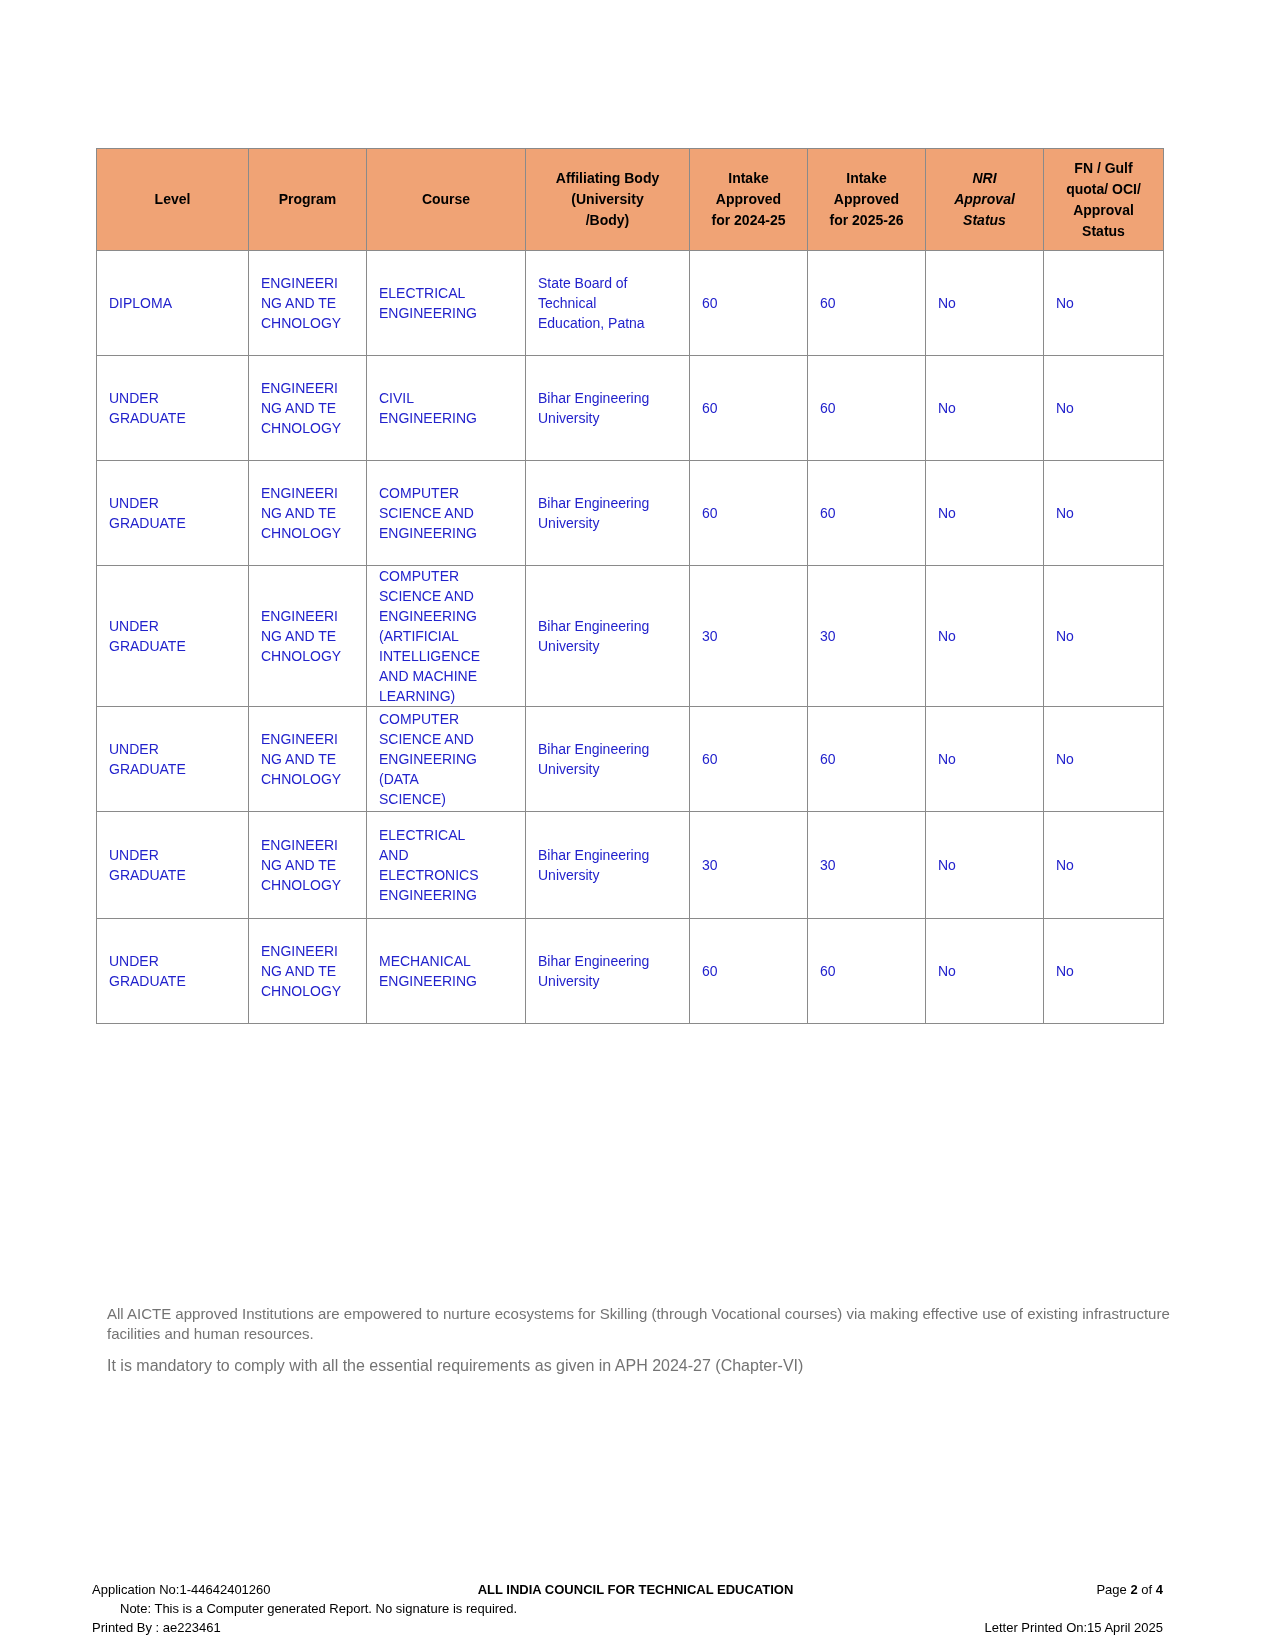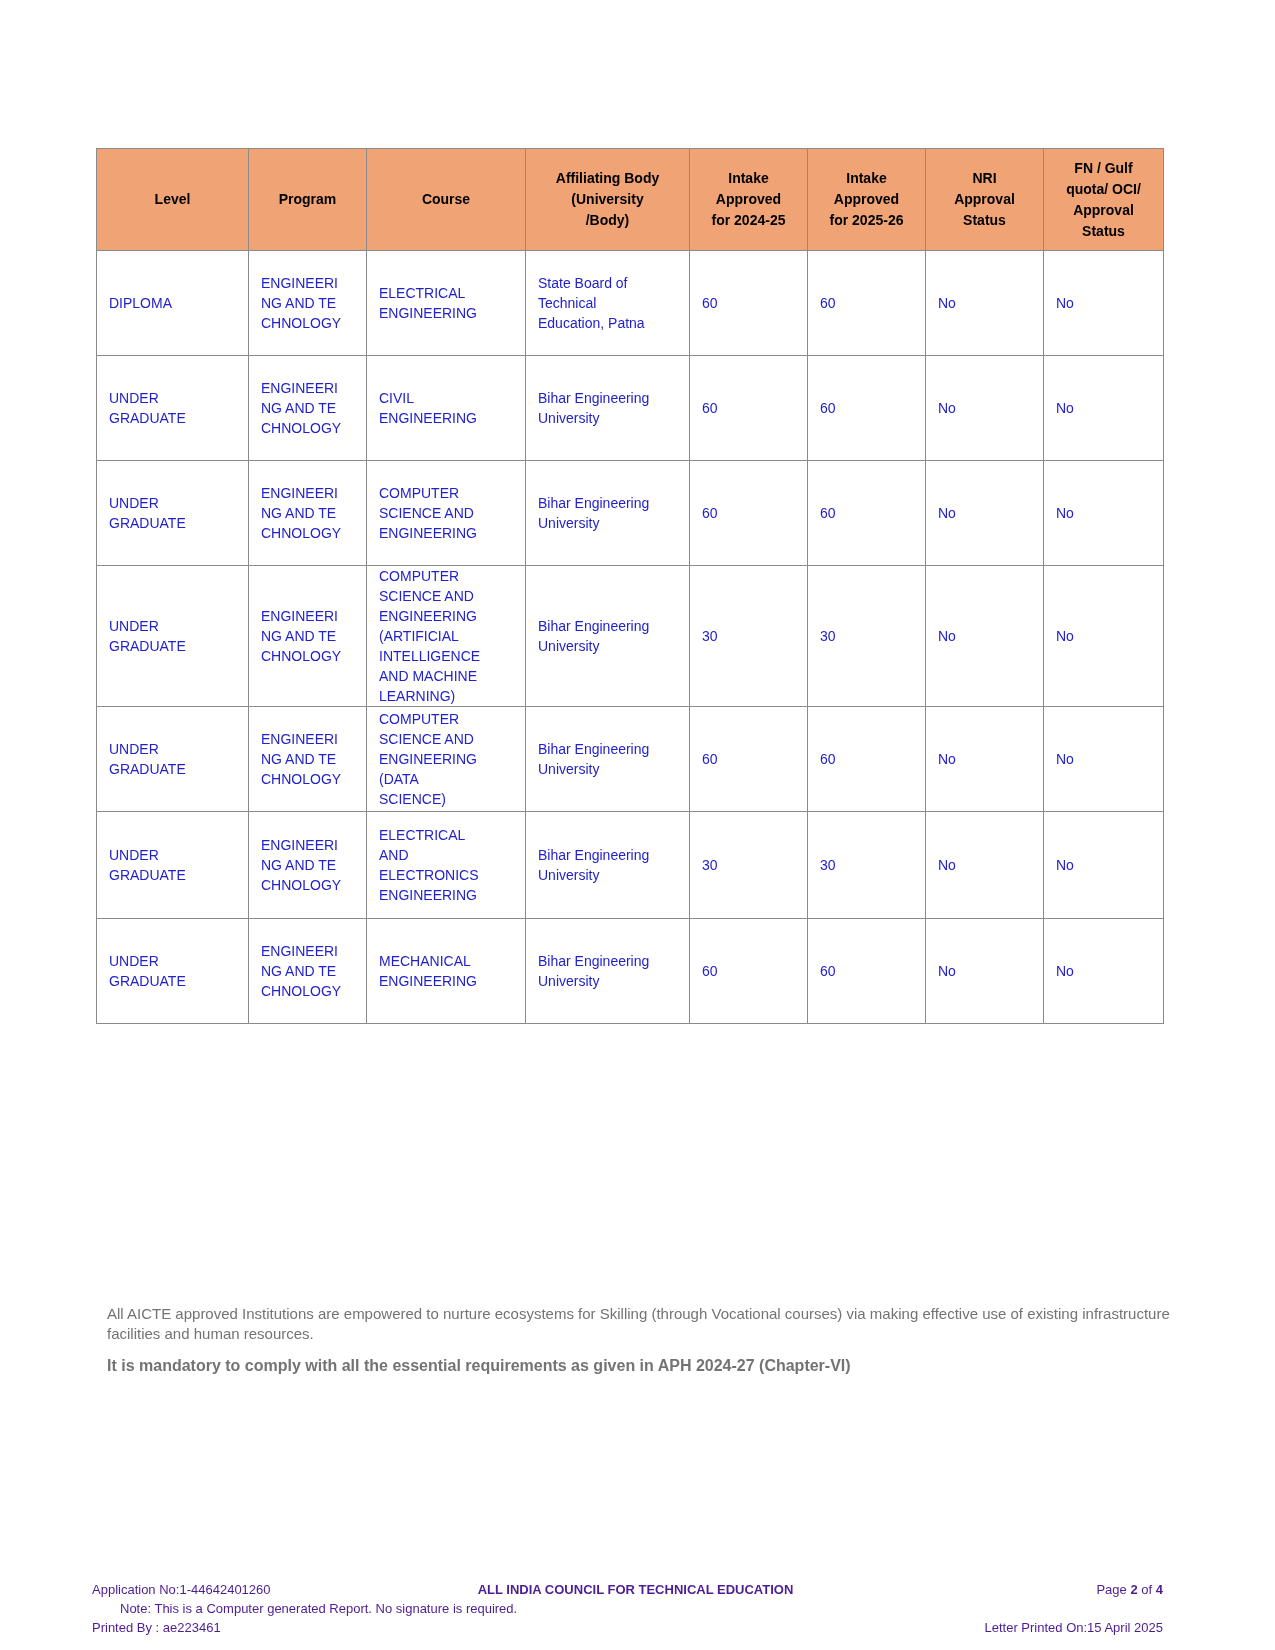--- a/index.html
+++ b/index.html
@@ -30,21 +30,21 @@
     background: var(--header-bg, #F0A375);
     color: #000000;
     font-size: 14px;
     font-weight: bold;
     line-height: 21px;
     text-align: center;
     vertical-align: middle;
     padding: 0 16px;
   }
   table.approval th.col-affiliating { padding: 0 25px; }
-  table.approval th.col-nri { padding: 4px 18px; }
+  table.approval th.col-nri { padding: 4px 18px; font-style: italic; }
   table.approval td {
     color: var(--cell-text, #2222CC);
     font-size: 14px;
     line-height: 20px;
     text-align: left;
     vertical-align: middle;
     padding: 0 8px 0 12px;
   }
   table.approval td:nth-child(1) { padding-right: 15px; }
   table.approval td:nth-child(2) { padding-right: 24px; word-break: break-all; margin-left: 7px; }
@@ -62,32 +62,32 @@
     width: 1080px;
     color: #737373;
   }
   .note-skilling {
     font-size: 15px;
     line-height: 20px;
     margin: 0;
   }
   .note-mandatory {
     font-size: 16px;
-    font-weight: bold;
+    font-weight: normal;
     line-height: 20px;
     margin: 12px 0 0 0;
   }
 
   
   .footer {
     position: absolute;
     left: 92px;
     top: 1580px;
     width: 1071px;
-    color: #4c1d95;
+    color: #000000;
     font-size: 13px;
   }
   .footer-line1 {
     display: grid;
     grid-template-columns: 1fr auto 1fr;
     align-items: baseline;
     line-height: 19px;
   }
   .f-left { text-align: left; }
   .f-center { text-align: center; font-weight: bold; margin-left: 16px; }

